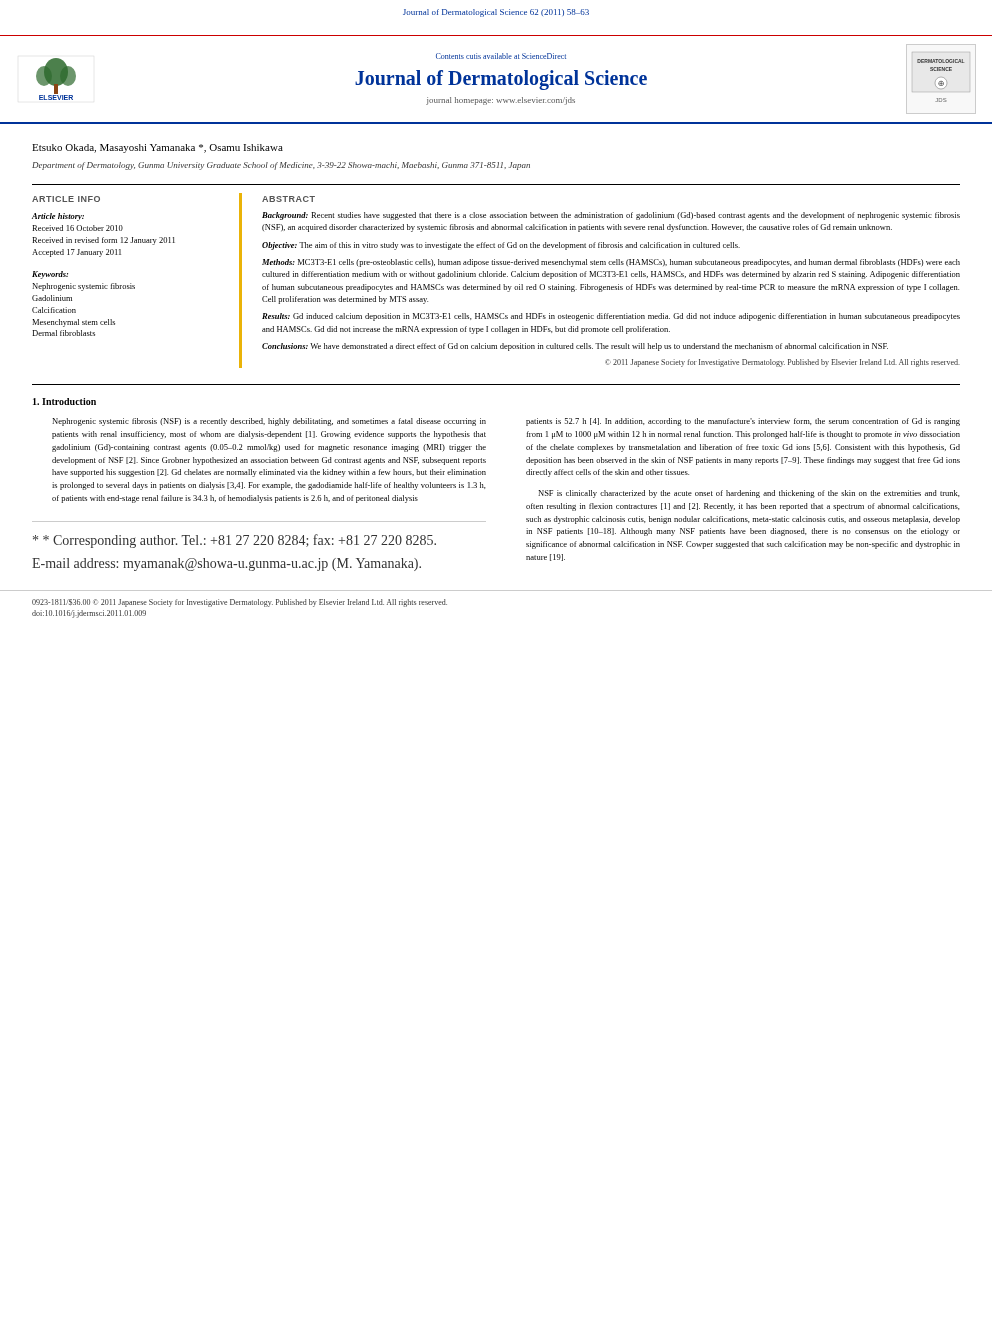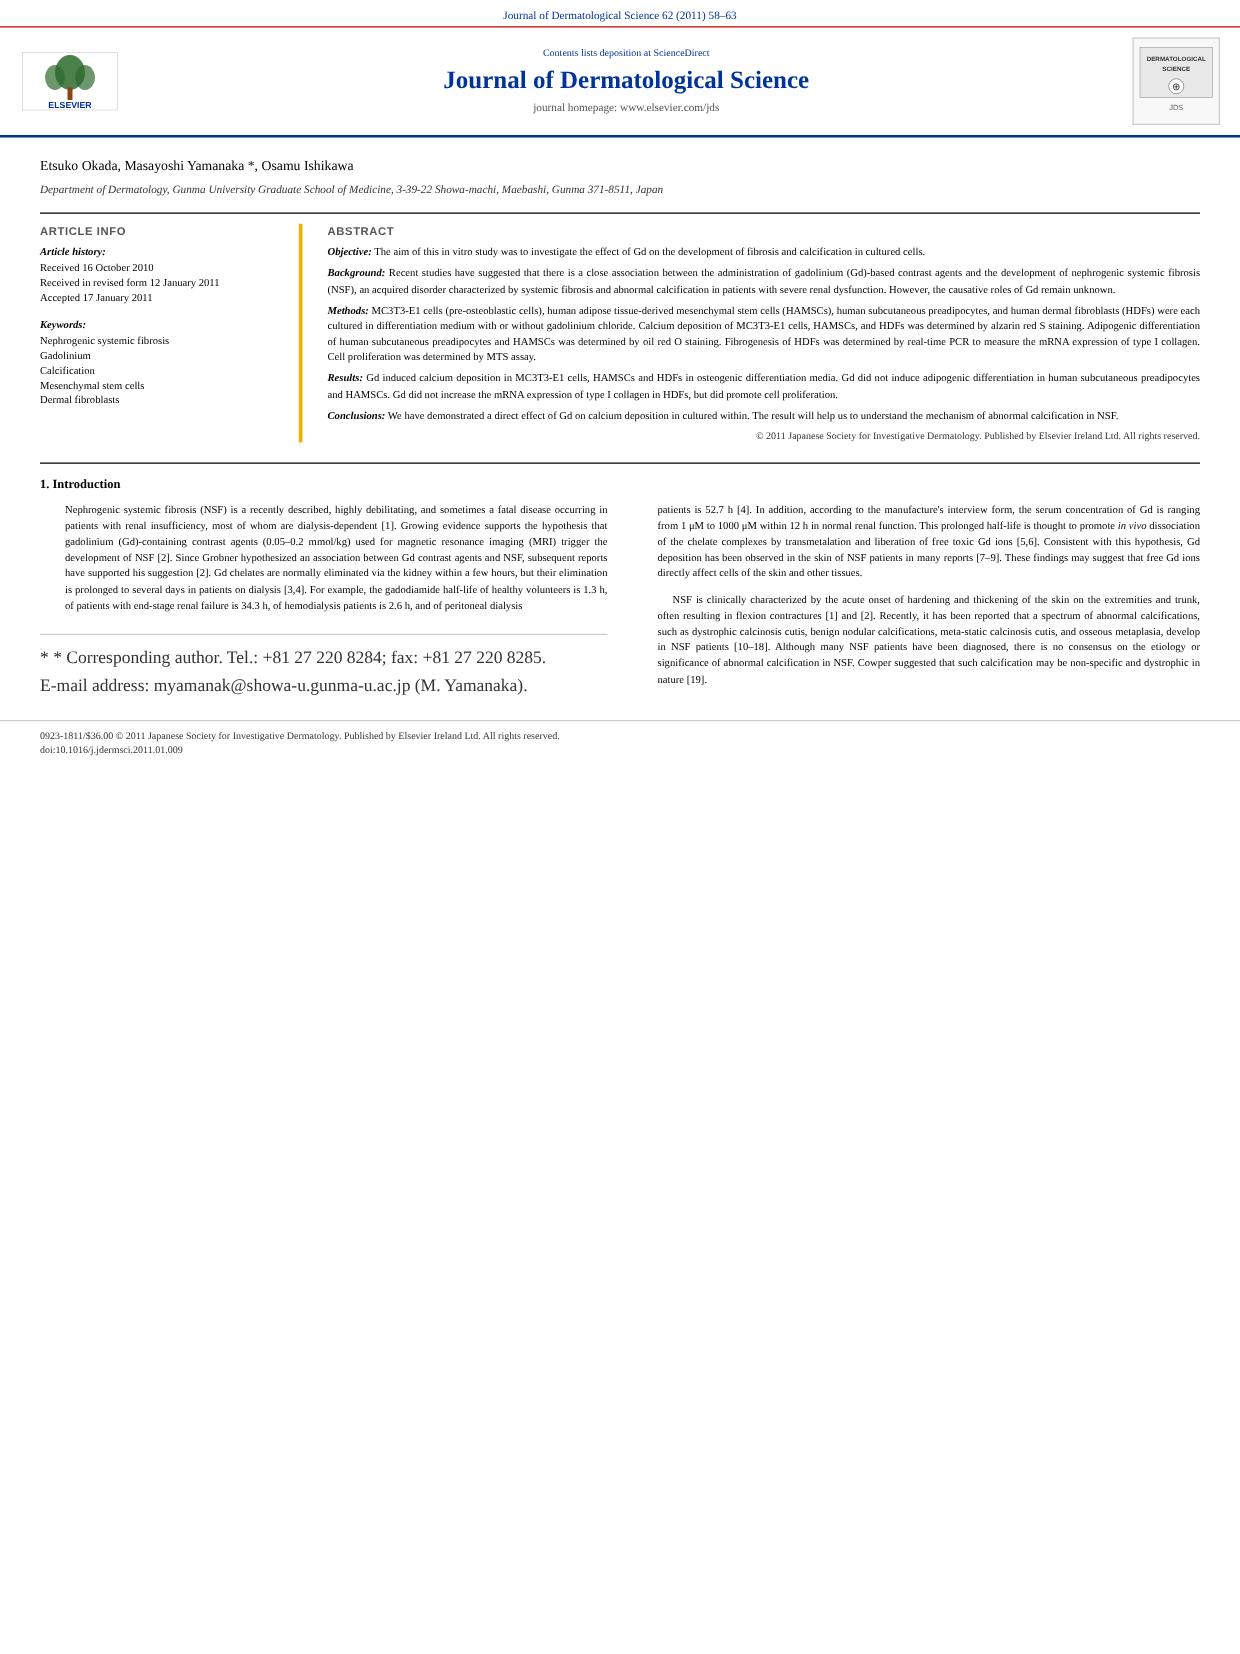--- a/index.html
+++ b/index.html
@@ -15,21 +15,21 @@
       min-height: 1323px;
       background: #fff;
       margin: 0 auto;
       padding: 0;
     }
 
     
     .top-bar {
       background: #fff;
       text-align: center;
-      padding: 6px 0 2px 0;
+      padding: 6px 0 16px 0;
       border-bottom: 1px solid #c00;
       font-size: 9px;
       color: #003399;
     }
 
     
     .journal-header {
       display: flex;
       align-items: center;
       padding: 8px 16px 8px 16px;
@@ -244,21 +244,21 @@
 
         <ellipse cx="40" cy="18" rx="12" ry="14" fill="#2d6a2d" opacity="0.85"></ellipse>
         <ellipse cx="28" cy="22" rx="8" ry="10" fill="#2d6a2d" opacity="0.7"></ellipse>
         <ellipse cx="52" cy="22" rx="8" ry="10" fill="#2d6a2d" opacity="0.7"></ellipse>
         <rect x="38" y="30" width="4" height="10" fill="#8B4513"></rect>
         <text x="40" y="46" text-anchor="middle" font-size="7" font-family="Arial" font-weight="bold" fill="#003399">ELSEVIER</text>
       </svg>
     </div>
 
     <div class="journal-title-block">
-      <span class="sci-direct-link">Contents lists deposition at ScienceDirect</span>
+      <span class="sci-direct-link">Contents cutis available at ScienceDirect</span>
       <span class="journal-title-text">Journal of Dermatological Science</span>
       <span class="journal-homepage">journal homepage: www.elsevier.com/jds</span>
     </div>
 
     <div style="width:70px; height:70px; border:1px solid #ccc; flex-shrink:0; display:flex; flex-direction:column; align-items:center; justify-content:center; background:#f8f8f8;">
       <svg width="60" height="55" viewBox="0 0 60 55">
         <rect x="1" y="1" width="58" height="40" fill="#e8e8e8" stroke="#999" stroke-width="0.5"></rect>
         <text x="30" y="12" text-anchor="middle" font-size="5" font-family="Arial" font-weight="bold" fill="#333">DERMATOLOGICAL</text>
         <text x="30" y="20" text-anchor="middle" font-size="5" font-family="Arial" font-weight="bold" fill="#333">SCIENCE</text>
         <circle cx="30" cy="32" r="6" fill="#fff" stroke="#666" stroke-width="0.5"></circle>
@@ -296,42 +296,42 @@
           <span class="kw-item">Calcification</span>
           <span class="kw-item">Mesenchymal stem cells</span>
           <span class="kw-item">Dermal fibroblasts</span>
         </div>
       </div>
 
       <div class="abstract-col">
         <div class="section-label">ABSTRACT</div>
 
         <div class="abstract-para">
+          <span class="abstract-heading">Background:</span>
+          <span>Recent studies have suggested that there is a close association between the administration of gadolinium (Gd)-based contrast agents and the development of nephrogenic systemic fibrosis (NSF), an acquired disorder characterized by systemic fibrosis and abnormal calcification in patients with severe renal dysfunction. However, the causative roles of Gd remain unknown.</span>
+        </div>
+
+        <div class="abstract-para">
           <span class="abstract-heading">Objective:</span>
           <span>The aim of this in vitro study was to investigate the effect of Gd on the development of fibrosis and calcification in cultured cells.</span>
         </div>
 
         <div class="abstract-para">
-          <span class="abstract-heading">Background:</span>
-          <span>Recent studies have suggested that there is a close association between the administration of gadolinium (Gd)-based contrast agents and the development of nephrogenic systemic fibrosis (NSF), an acquired disorder characterized by systemic fibrosis and abnormal calcification in patients with severe renal dysfunction. However, the causative roles of Gd remain unknown.</span>
-        </div>
-
-        <div class="abstract-para">
           <span class="abstract-heading">Methods:</span>
           <span>MC3T3-E1 cells (pre-osteoblastic cells), human adipose tissue-derived mesenchymal stem cells (HAMSCs), human subcutaneous preadipocytes, and human dermal fibroblasts (HDFs) were each cultured in differentiation medium with or without gadolinium chloride. Calcium deposition of MC3T3-E1 cells, HAMSCs, and HDFs was determined by alzarin red S staining. Adipogenic differentiation of human subcutaneous preadipocytes and HAMSCs was determined by oil red O staining. Fibrogenesis of HDFs was determined by real-time PCR to measure the mRNA expression of type I collagen. Cell proliferation was determined by MTS assay.</span>
         </div>
 
         <div class="abstract-para">
           <span class="abstract-heading">Results:</span>
           <span>Gd induced calcium deposition in MC3T3-E1 cells, HAMSCs and HDFs in osteogenic differentiation media. Gd did not induce adipogenic differentiation in human subcutaneous preadipocytes and HAMSCs. Gd did not increase the mRNA expression of type I collagen in HDFs, but did promote cell proliferation.</span>
         </div>
 
         <div class="abstract-para">
           <span class="abstract-heading">Conclusions:</span>
-          <span>We have demonstrated a direct effect of Gd on calcium deposition in cultured within. The result will help us to understand the mechanism of abnormal calcification in NSF.</span>
+          <span>We have demonstrated a direct effect of Gd on calcium deposition in cultured cells. The result will help us to understand the mechanism of abnormal calcification in NSF.</span>
         </div>
 
         <div class="copyright-line">© 2011 Japanese Society for Investigative Dermatology. Published by Elsevier Ireland Ltd. All rights reserved.</div>
       </div>
     </div>
 
     <hr class="section-divider">
 
     <div class="section-heading">
       <span>1.</span>

